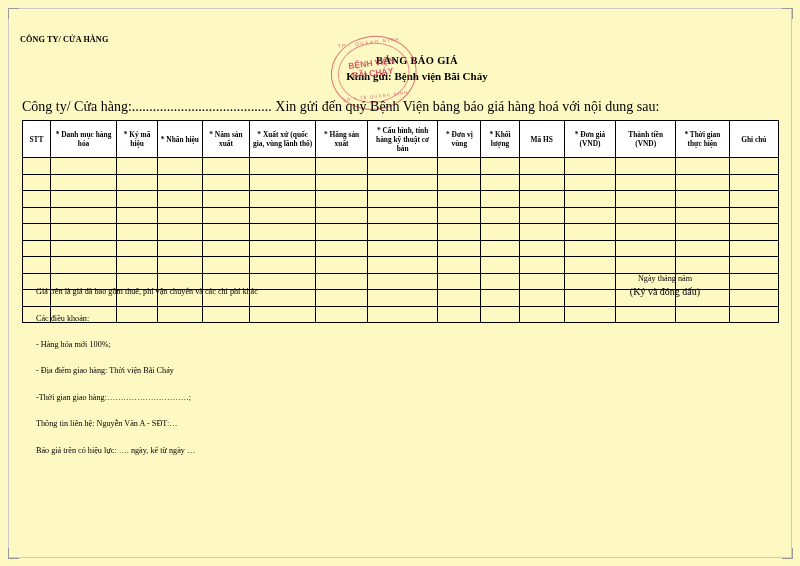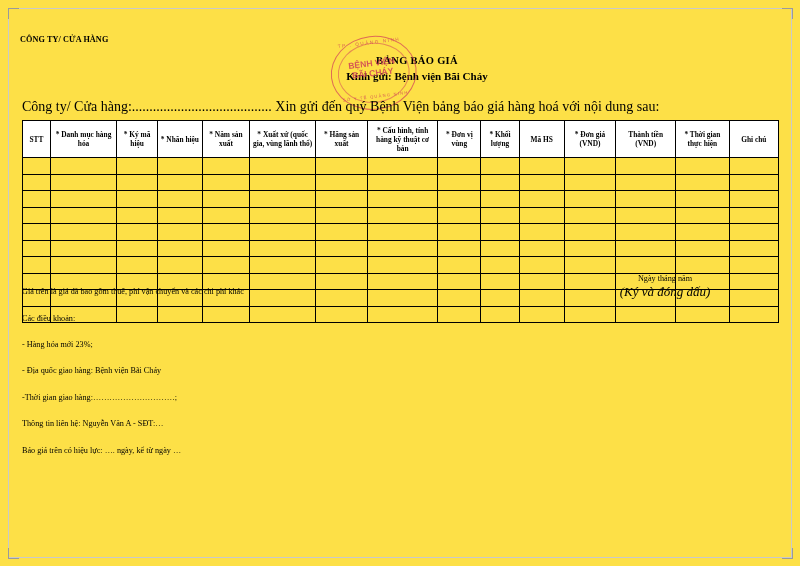--- a/index.html
+++ b/index.html
@@ -11,21 +11,21 @@
     width: 800px;
     height: 566px;
     font-family: "Liberation Serif", serif;
     color: #000000;
     overflow: hidden;
   }
   #page {
     position: relative;
     width: 800px;
     height: 566px;
-    background: #fde047;
+    background: #fef9c3;
   }
   .page-border {
     position: absolute;
     left: 8px;
     top: 8px;
     width: 784px;
     height: 550px;
     border: 1px solid #c9c9c9;
     box-sizing: border-box;
   }
@@ -169,34 +169,33 @@
   }
 
   .notes {
     position: absolute;
     left: 22px;
     top: 272px;
     font-size: 8.2px;
     line-height: 13.2px;
     white-space: pre-line;
   }
-  .notes div { white-space: nowrap; }
+  .notes div { white-space: nowrap; margin-left: 14px; }
 
   .sign-block {
     position: absolute;
     left: 565px;
     top: 272px;
     width: 200px;
     text-align: center;
     font-size: 8.2px;
     line-height: 13.2px;
   }
   .sign-block .sign-note {
-    font-style: italic;
-    font-size: 13px;
+    font-size: 10px;
   }
 </style>
 </head>
 <body>
 
 <div id="page">
 
   <div class="page-border"></div>
   <div class="corner tl"></div>
   <div class="corner tr"></div>
@@ -430,22 +429,22 @@
           <td>&nbsp;</td>
           <td>&nbsp;</td>
           <td>&nbsp;</td>
         </tr>
       </tbody>
   </table>
 
   <div class="notes">
     <div>Giá trên là giá đã bao gồm thuế, phí vận chuyển và các chi phí khác</div>
     <div>Các điều khoản:</div>
-    <div>- Hàng hóa mới 23%;</div>
-    <div>- Địa quốc giao hàng: Bệnh viện Bãi Cháy</div>
+    <div>- Hàng hóa mới 100%;</div>
+    <div>- Địa điểm giao hàng: Thời viện Bãi Cháy</div>
     <div>-Thời gian giao hàng:…………………………;</div>
     <div>Thông tin liên hệ: Nguyễn Văn A - SĐT:…</div>
     <div>Báo giá trên có hiệu lực: …. ngày, kể từ ngày …</div>
   </div>
 
   <div class="sign-block">
     <div>Ngày     tháng     năm</div>
     <div class="sign-note">(Ký và đóng dấu)</div>
   </div>
 

